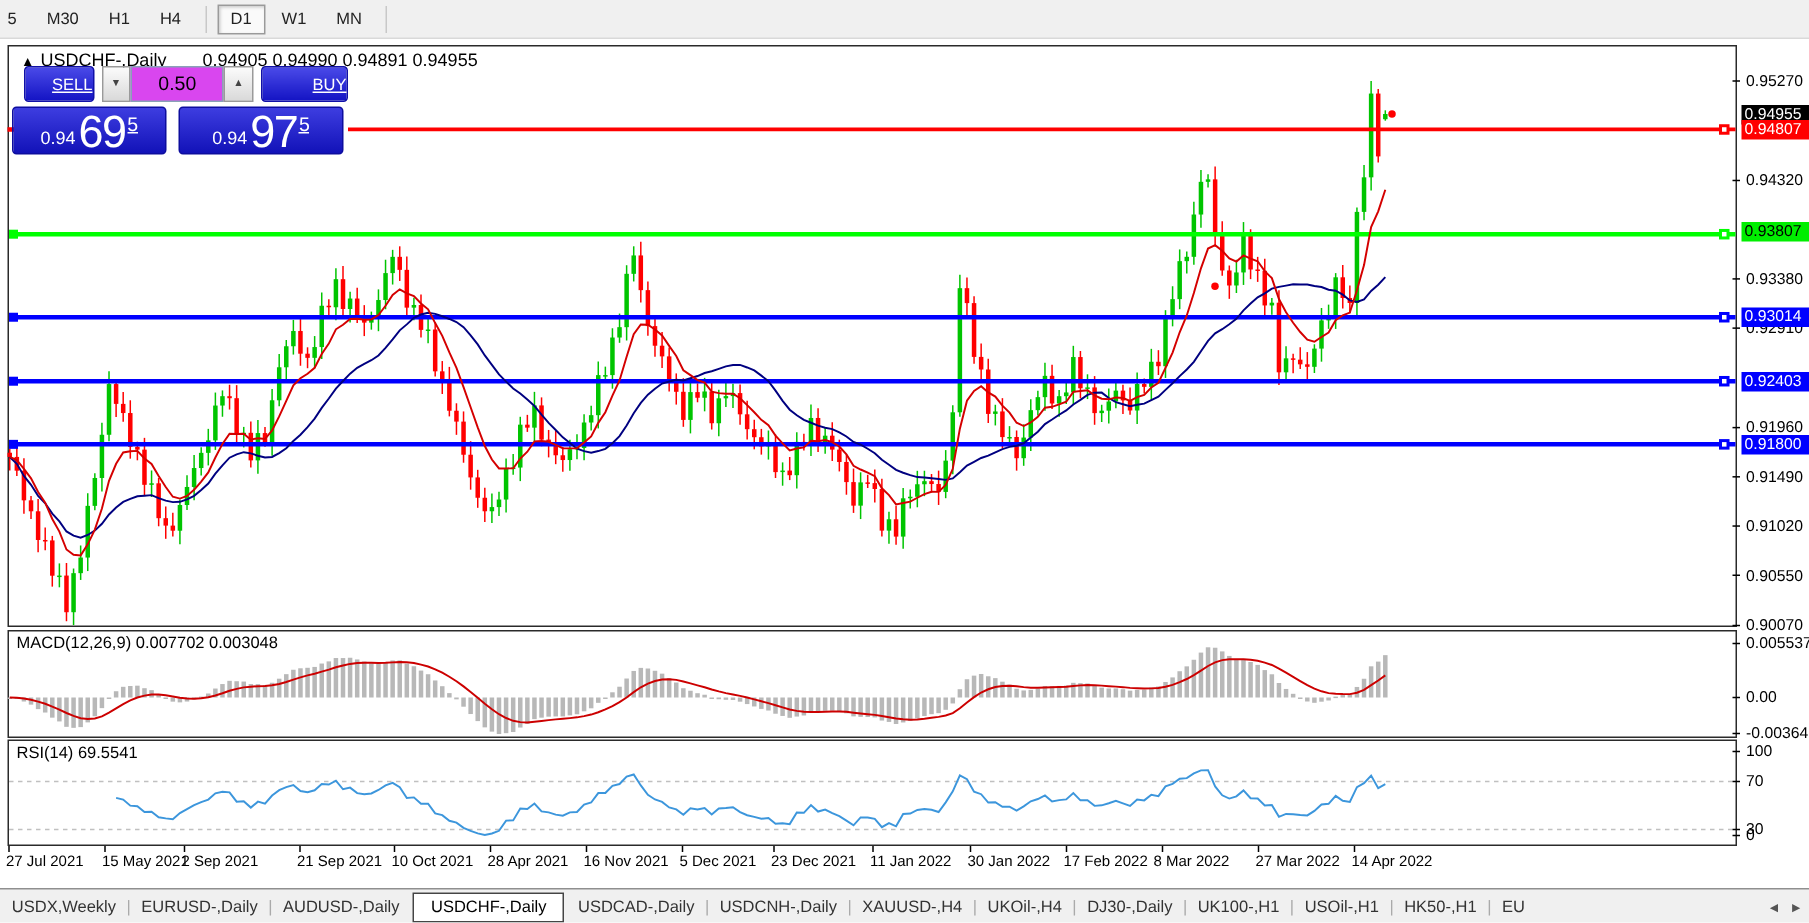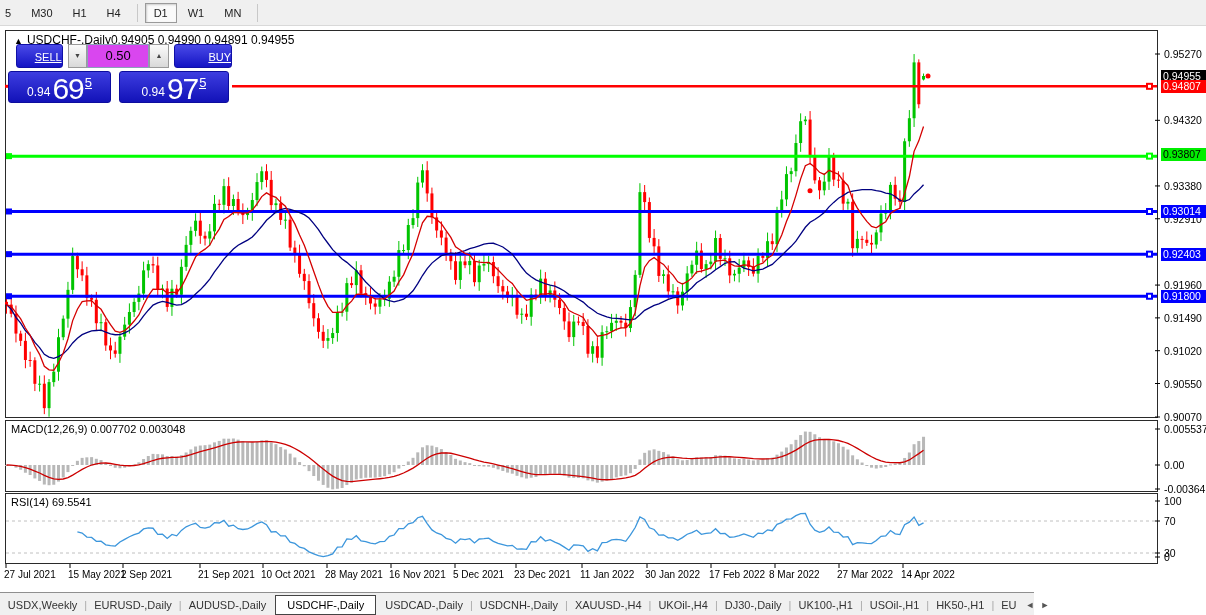--- a/index.html
+++ b/index.html
@@ -18,21 +18,21 @@
   .panel{position:absolute;left:5px;width:1153px;background:#fff;border:1px solid #2a2a2a;box-sizing:border-box;}
   #panel-main{top:30px;height:388px;}
   #panel-macd{top:420px;height:72px;}
   #panel-rsi{top:493px;height:71px;}
 
   svg#plot{position:absolute;left:0;top:0;z-index:3;pointer-events:auto;}
 
   .ovl{position:absolute;z-index:4;}
   #title{left:14px;top:33px;font-size:12px;color:#000;}
   #title .tri{font-size:9px;margin-right:4px;}
-  #title .ohlc{margin-left:0;}
+  #title .ohlc{margin-left:24px;}
   .indlabel{font-size:11px;color:#000;z-index:4;position:absolute;}
   #macd-label{left:11px;top:423px;}
   #rsi-label{left:11px;top:496px;}
 
   
   .axis-label{position:absolute;left:1164px;font-size:10.5px;color:#000;z-index:4;white-space:nowrap;}
   .badge{position:absolute;left:1161px;width:45px;height:13px;line-height:13px;font-size:10.5px;
     padding-left:2px;z-index:5;}
   .b-black{background:#000;color:#fff;}
   .b-red{background:#ff0000;color:#fff;}
@@ -55,21 +55,21 @@
   .trow2{display:flex;}
   .pricebox{height:32px;background:linear-gradient(#3d3de0,#1212b8);border:1px solid #0d0d9e;
     border-radius:3px;color:#fff;display:flex;align-items:flex-end;justify-content:center;box-sizing:border-box;}
   #sell-price{width:103px;margin-right:8px;}
   #buy-price{width:110px;}
   .p-small{font-size:12px;margin:0 2px 3px 0;}
   .p-big{font-size:30px;line-height:27px;letter-spacing:-1px;}
   .p-sup{font-size:13px;margin:0 0 13px 1px;border-bottom:1px solid #fff;line-height:11px;}
 
   
-  #tabbar{position:absolute;left:0;top:592px;width:1034px;height:23px;background:#f0f0f0;
+  #tabbar{position:absolute;left:0;top:592px;width:1206px;height:23px;background:#f0f0f0;
     border-top:1px solid #8f8f8f;display:flex;align-items:center;font-size:11px;color:#333;z-index:6;}
   .tab{padding:3px 9px;white-space:nowrap;cursor:default;}
   .tab.active{background:#fff;border:1px solid #444;padding:3px 11px;color:#000;}
   .tab-sep{color:#aaa;margin:0 -2px;}
   .tab-arrows{margin-left:auto;margin-right:4px;color:#555;font-size:9px;display:flex;gap:6px;}
 </style>
 </head>
 <body>
 
 <div id="app">
@@ -817,21 +817,21 @@
     <div class="axis-label" style="top: 483px;">-0.00364</div>
     <div class="axis-label" style="top: 495px;">100</div>
     <div class="axis-label" style="top: 515px;">70</div>
     <div class="axis-label" style="top: 547px;">30</div>
     <div class="axis-label" style="top: 551px;">0</div>
     <div class="date-label" style="left: 4px;">27 Jul 2021</div>
     <div class="date-label" style="left: 68px;">15 May 2021</div>
     <div class="date-label" style="left: 121px;">2 Sep 2021</div>
     <div class="date-label" style="left: 198px;">21 Sep 2021</div>
     <div class="date-label" style="left: 261px;">10 Oct 2021</div>
-    <div class="date-label" style="left: 325px;">28 May 2021</div>
+    <div class="date-label" style="left: 325px;">28 Apr 2021</div>
     <div class="date-label" style="left: 389px;">16 Nov 2021</div>
     <div class="date-label" style="left: 453px;">5 Dec 2021</div>
     <div class="date-label" style="left: 514px;">23 Dec 2021</div>
     <div class="date-label" style="left: 580px;">11 Jan 2022</div>
     <div class="date-label" style="left: 645px;">30 Jan 2022</div>
     <div class="date-label" style="left: 709px;">17 Feb 2022</div>
     <div class="date-label" style="left: 751px; margin-left: 18px;">8 Mar 2022</div>
     <div class="date-label" style="left: 837px;">27 Mar 2022</div>
     <div class="date-label" style="left: 901px;">14 Apr 2022</div>
   </div>

